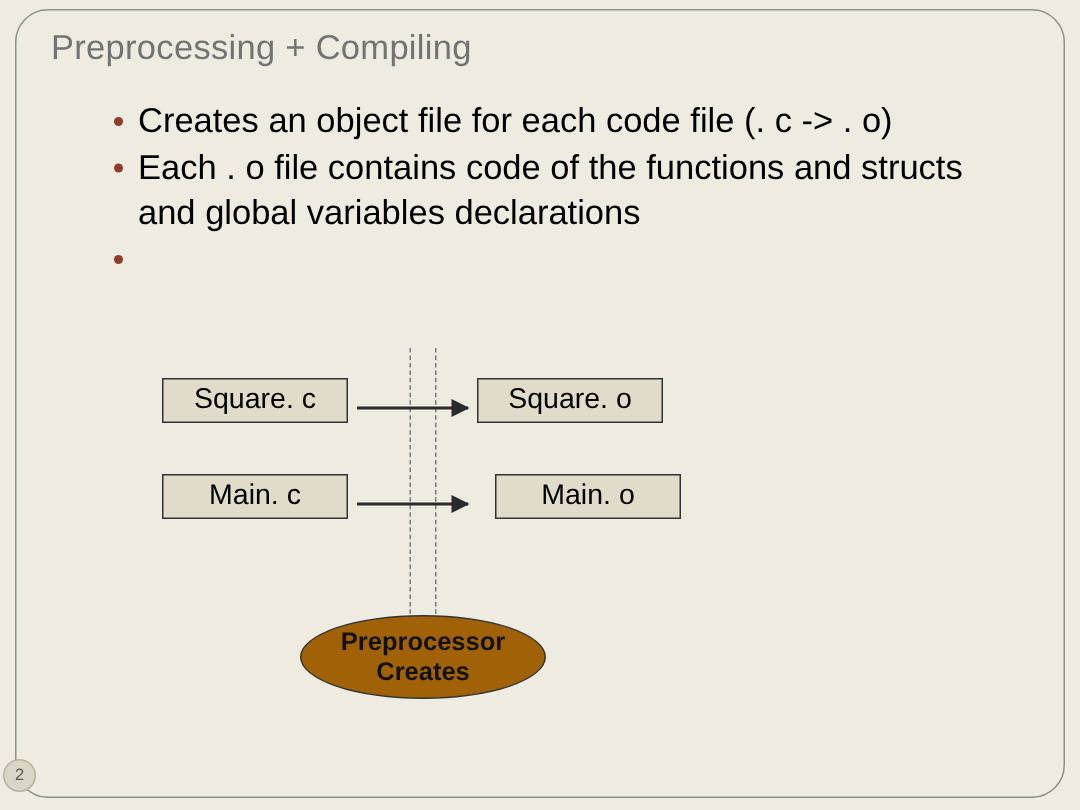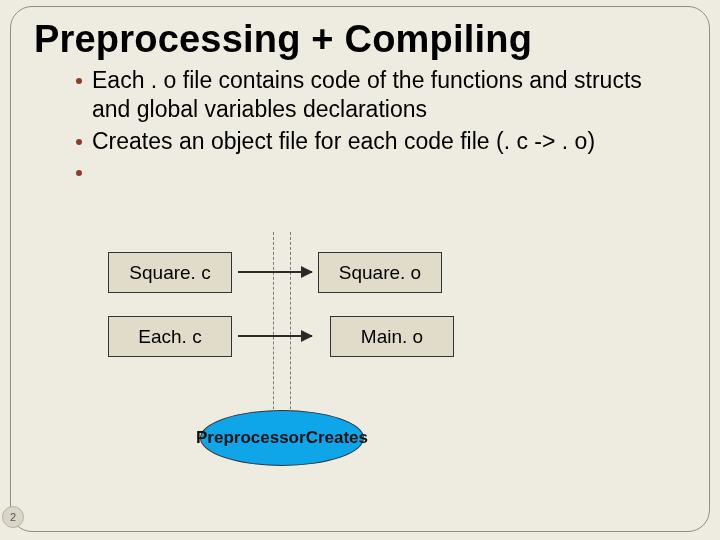--- a/index.html
+++ b/index.html
@@ -13,23 +13,23 @@
   .frame {
     position: absolute;
     left: 10px; top: 6px;
     width: 700px; height: 526px;
     border: 1.5px solid #8f8f83;
     border-radius: 22px;
   }
   .title {
     position: absolute;
     left: 34px; top: 18px;
-    font-size: 38px;
-    color: #000000;
-    font-weight: 700;
+    font-size: 23px;
+    color: #737373;
+    font-weight: 400;
     letter-spacing: 0.2px;
   }
   .bullets {
     position: absolute;
     left: 76px; top: 66px;
     width: 610px;
   }
   .bullet-row {
     display: flex;
     align-items: flex-start;
@@ -47,21 +47,21 @@
     font-size: 23px;
     color: #000;
     line-height: 1.28;
   }
   .boxes {
     position: absolute;
     left: 108px; top: 252px;
   }
   .file-box {
     position: absolute;
-    width: 124px; height: 41px;
+    width: 124px; height: 30px;
     background: #e0dcc9;
     border: 1.5px solid #333;
     display: flex;
     align-items: center;
     justify-content: center;
     font-size: 19px;
     color: #000;
   }
   .arrow {
     position: absolute;
@@ -79,23 +79,23 @@
   .dashed-v {
     position: absolute;
     border-left: 1.5px dashed #7a7a7a;
     height: 232px;
   }
   .ellipse {
     position: absolute;
     width: 164px; height: 56px;
     border: 1.5px solid #333;
     border-radius: 50%;
-    background: #0ea5e9;
+    background: #a16207;
     display: flex;
-    flex-direction: row;
+    flex-direction: column;
     align-items: center;
     justify-content: center;
     font-size: 17px;
     font-weight: 700;
     color: #111;
     line-height: 1.15;
   }
   .slide-num {
     position: absolute;
     left: 2px; bottom: 12px;
@@ -113,41 +113,41 @@
 </head>
 <body>
 
 <div class="frame"></div>
 
 <div class="title">Preprocessing + Compiling</div>
 
 <div class="bullets">
   <div class="bullet-row">
     <div class="bullet-dot"></div>
-    <div class="bullet-text">Each . o file contains code of the functions and structs and global variables declarations</div>
+    <div class="bullet-text">Creates an object file for each code file  (. c -&gt; . o)</div>
   </div>
   <div class="bullet-row">
     <div class="bullet-dot"></div>
-    <div class="bullet-text">Creates an object file for each code file  (. c -&gt; . o)</div>
+    <div class="bullet-text">Each . o file contains code of the functions and structs and global variables declarations</div>
   </div>
   <div class="bullet-row">
     <div class="bullet-dot"></div>
   </div>
 </div>
 
 <div class="boxes">
 
   <div class="dashed-v" style="left:165px; top:-20px;"></div>
   <div class="dashed-v" style="left:182px; top:-20px;"></div>
 
   <div class="file-box" style="left:0; top:0;">Square. c</div>
   <div class="file-box" style="left:210px; top:0;">Square. o</div>
   <div class="arrow" style="left:130px; top:19px;"></div>
 
-  <div class="file-box" style="left:0; top:64px;">Each. c</div>
+  <div class="file-box" style="left:0; top:64px;">Main. c</div>
   <div class="file-box" style="left:222px; top:64px;">Main. o</div>
   <div class="arrow" style="left:130px; top:83px;"></div>
 
   <div class="ellipse" style="left:92px; top:158px;">
     <div>Preprocessor</div>
     <div>Creates</div>
   </div>
 
 </div>
 

